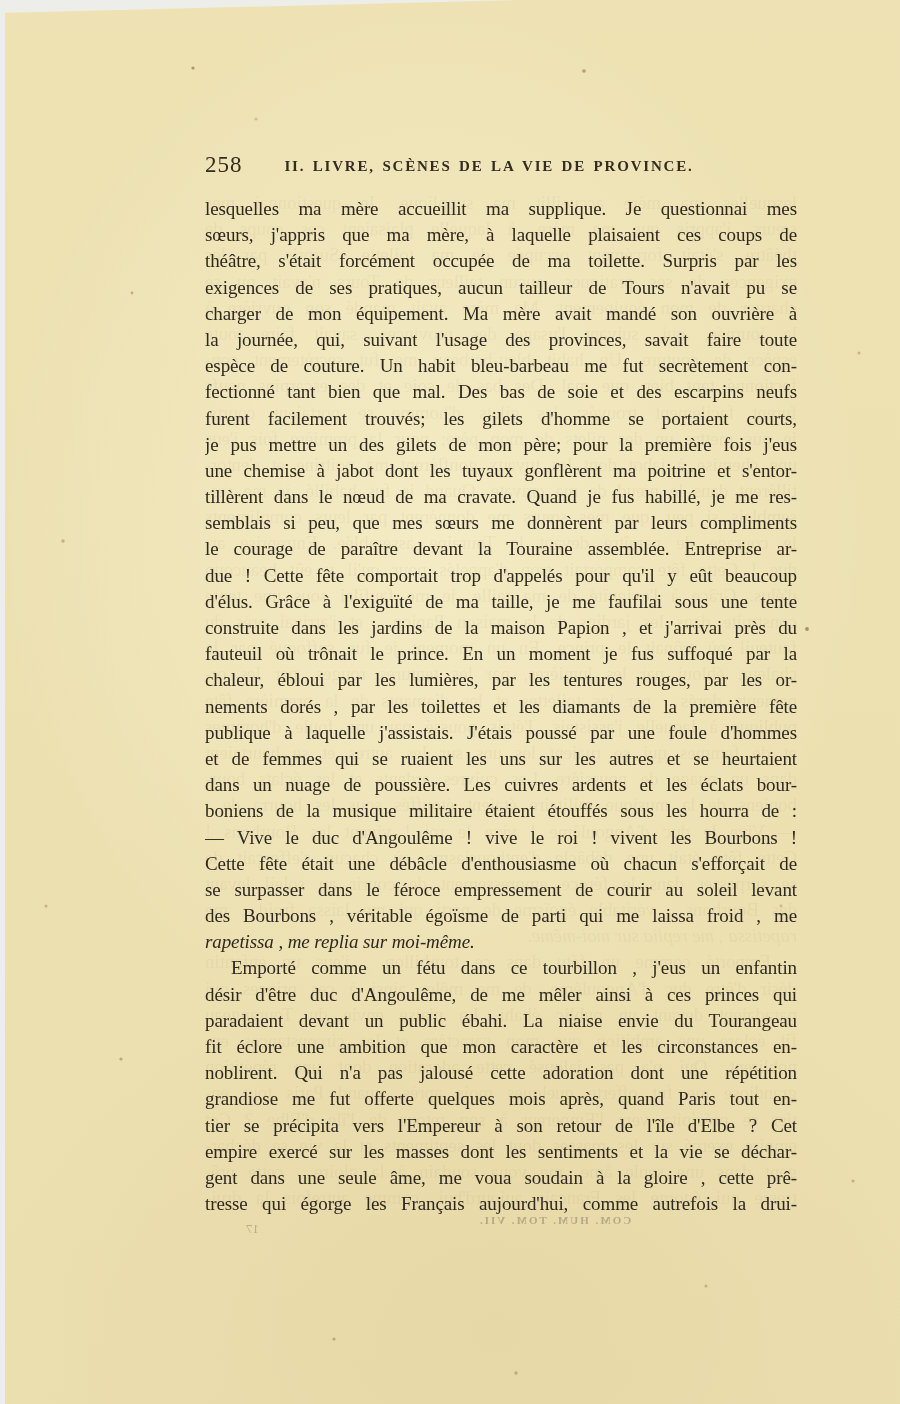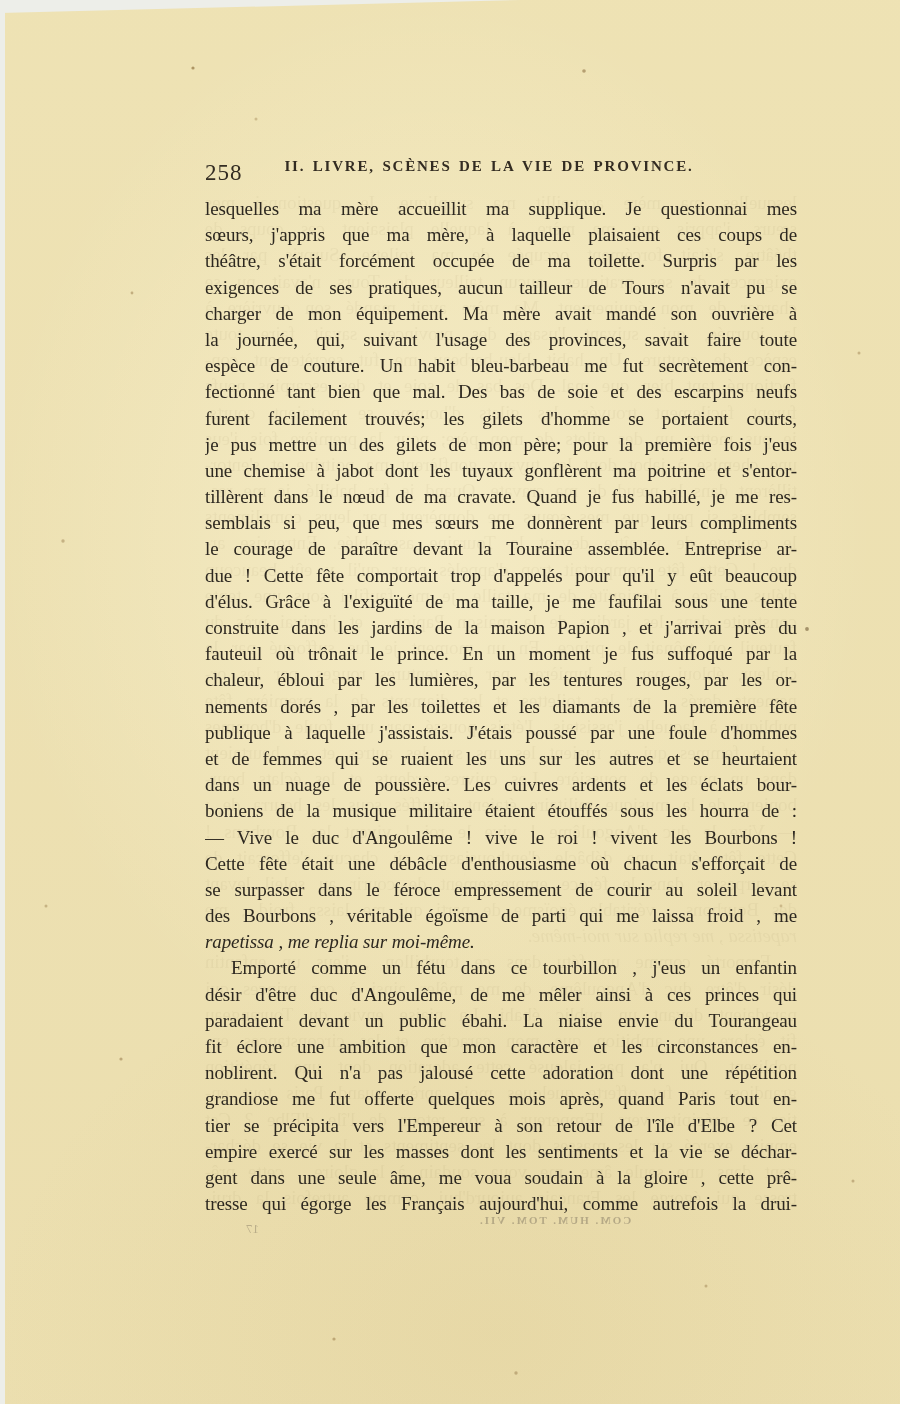--- a/index.html
+++ b/index.html
@@ -60,21 +60,21 @@
     filter: blur(0.7px);
     pointer-events: none;
   }
   
   .header {
     position: absolute; left: 205px; top: 152px; width: 592px; height: 32px;
     color: #332c22;
   }
   .pageno {
     position: absolute; left: 0; top: 0;
-    font-size: 23px; letter-spacing: 1px; margin-top: 8px;
+    font-size: 23px; letter-spacing: 1px;
   }
   .title {
     position: absolute; left: 0; right: 24px; top: 6px;
     text-align: center;
     font-size: 15px; font-weight: bold;
     letter-spacing: 1.8px; word-spacing: 2px;
     white-space: nowrap;
   }
   
   .body-text {

